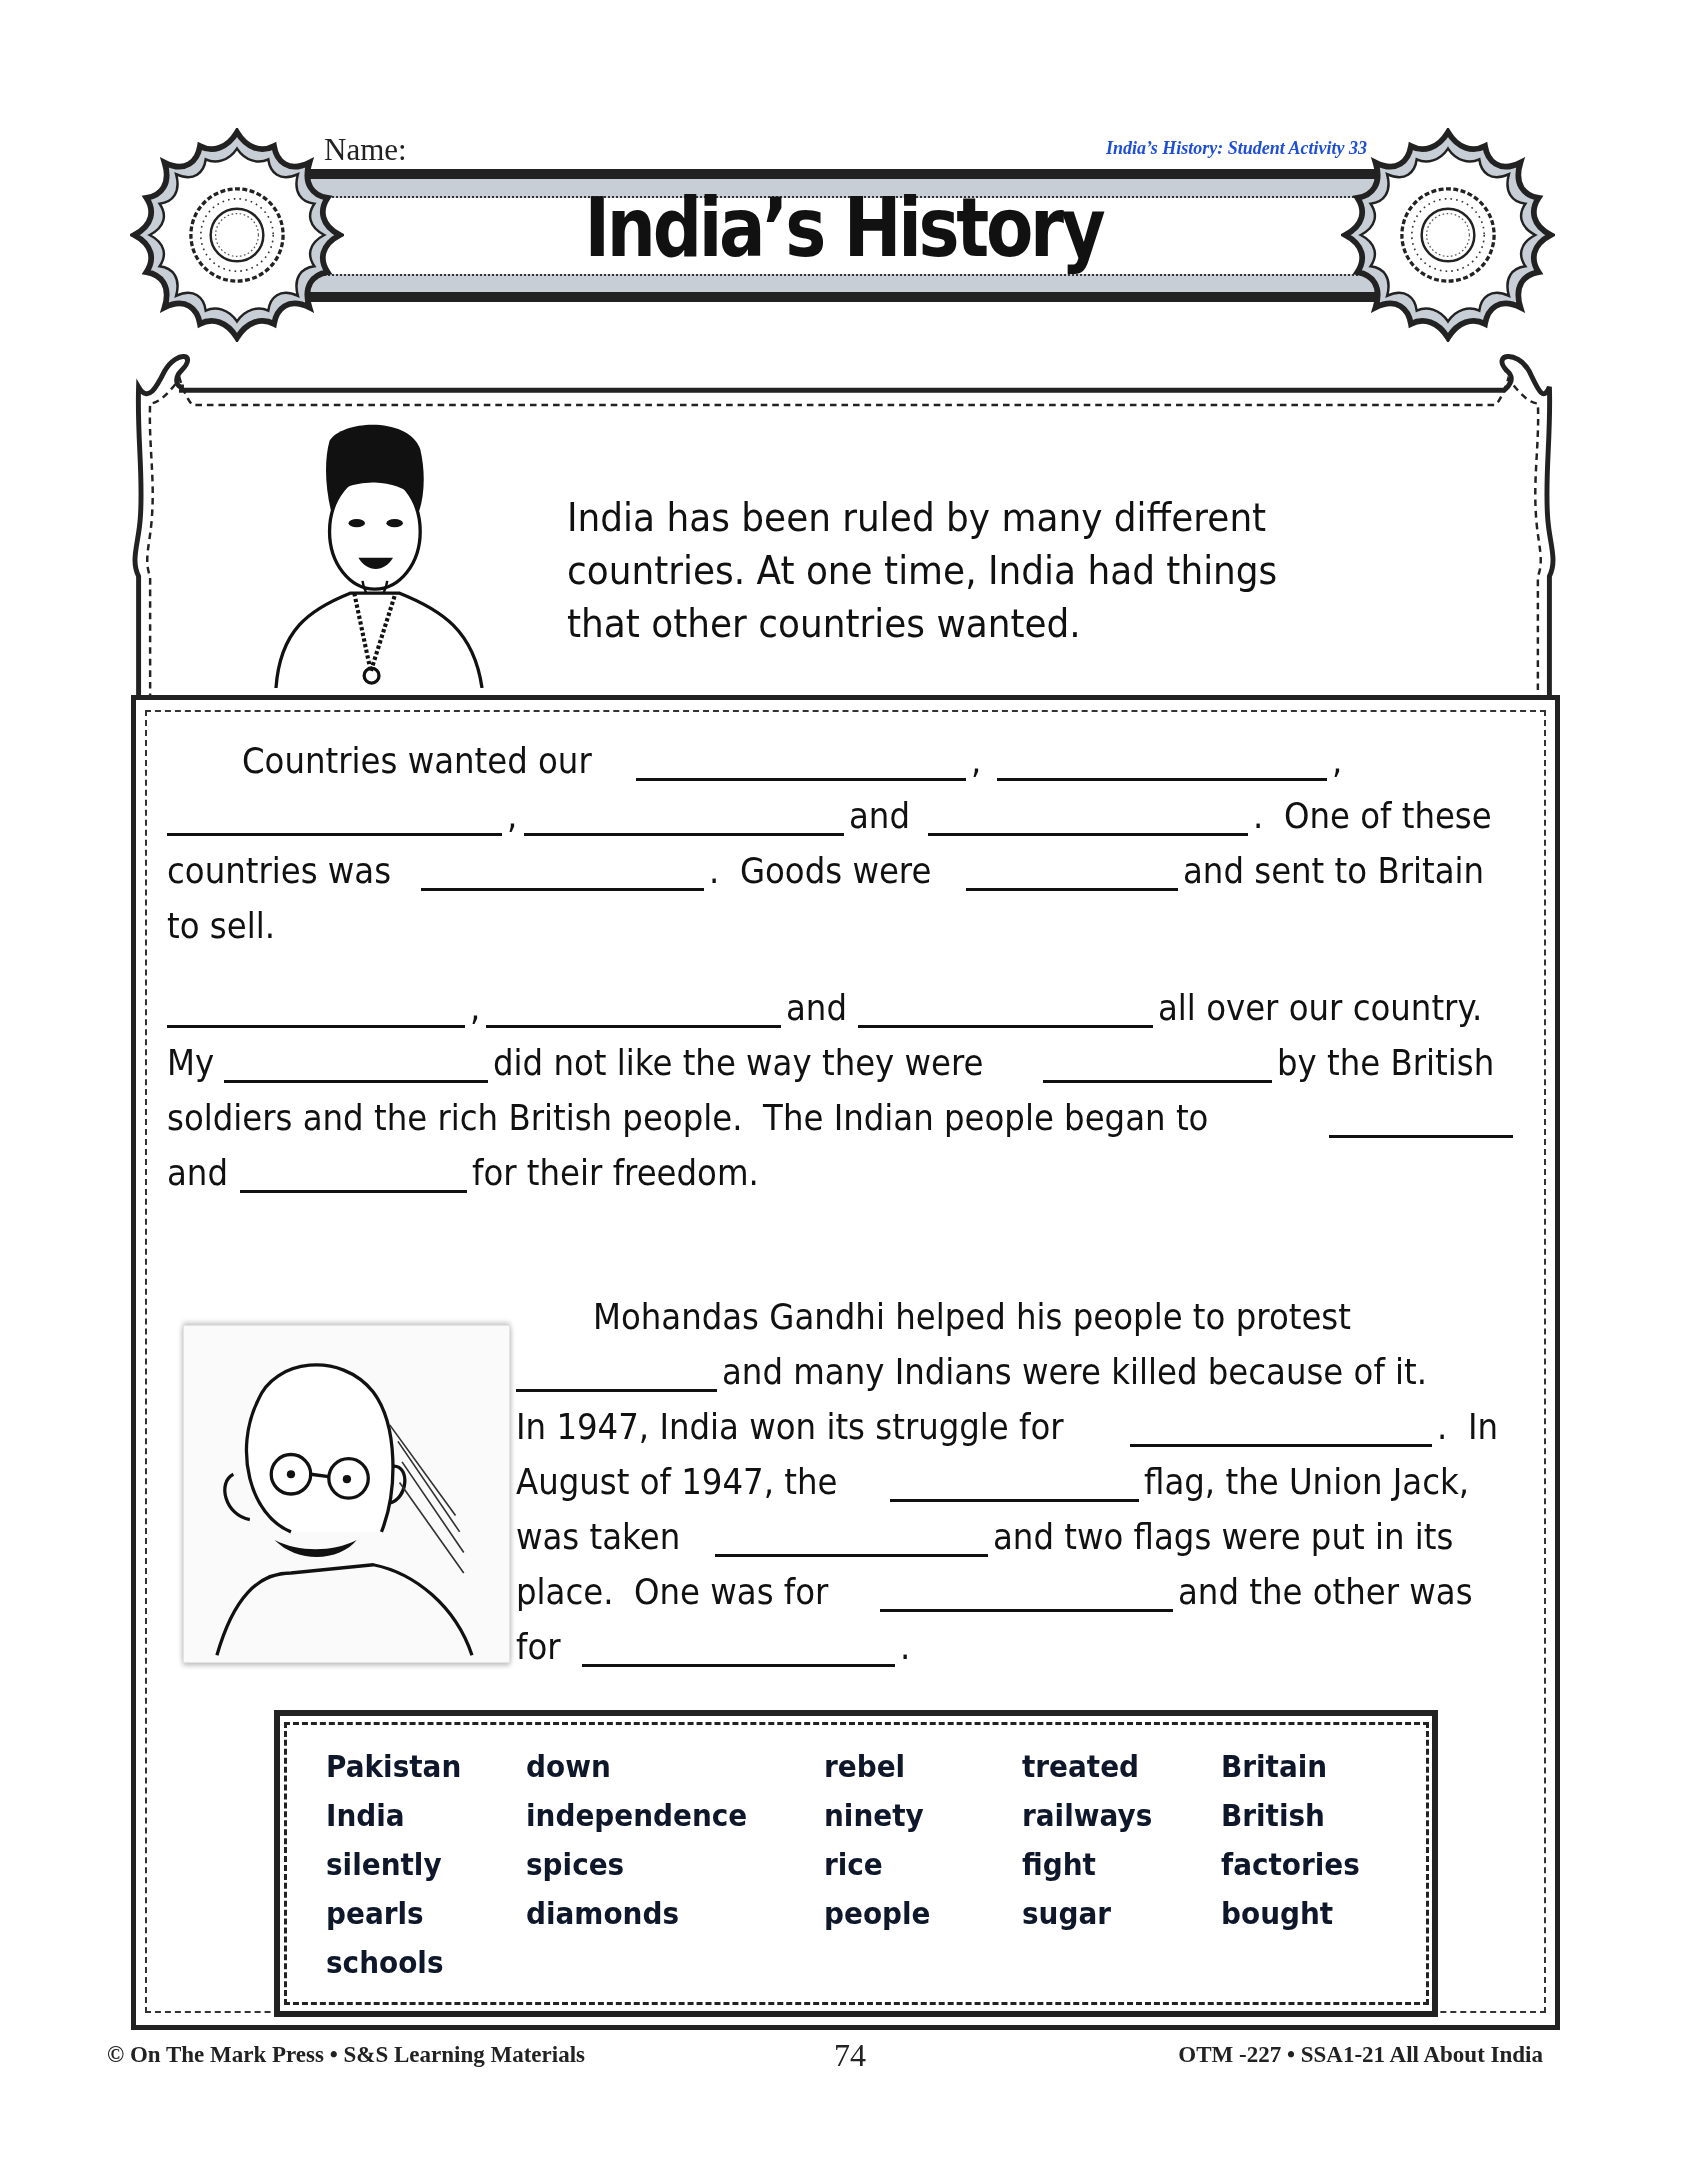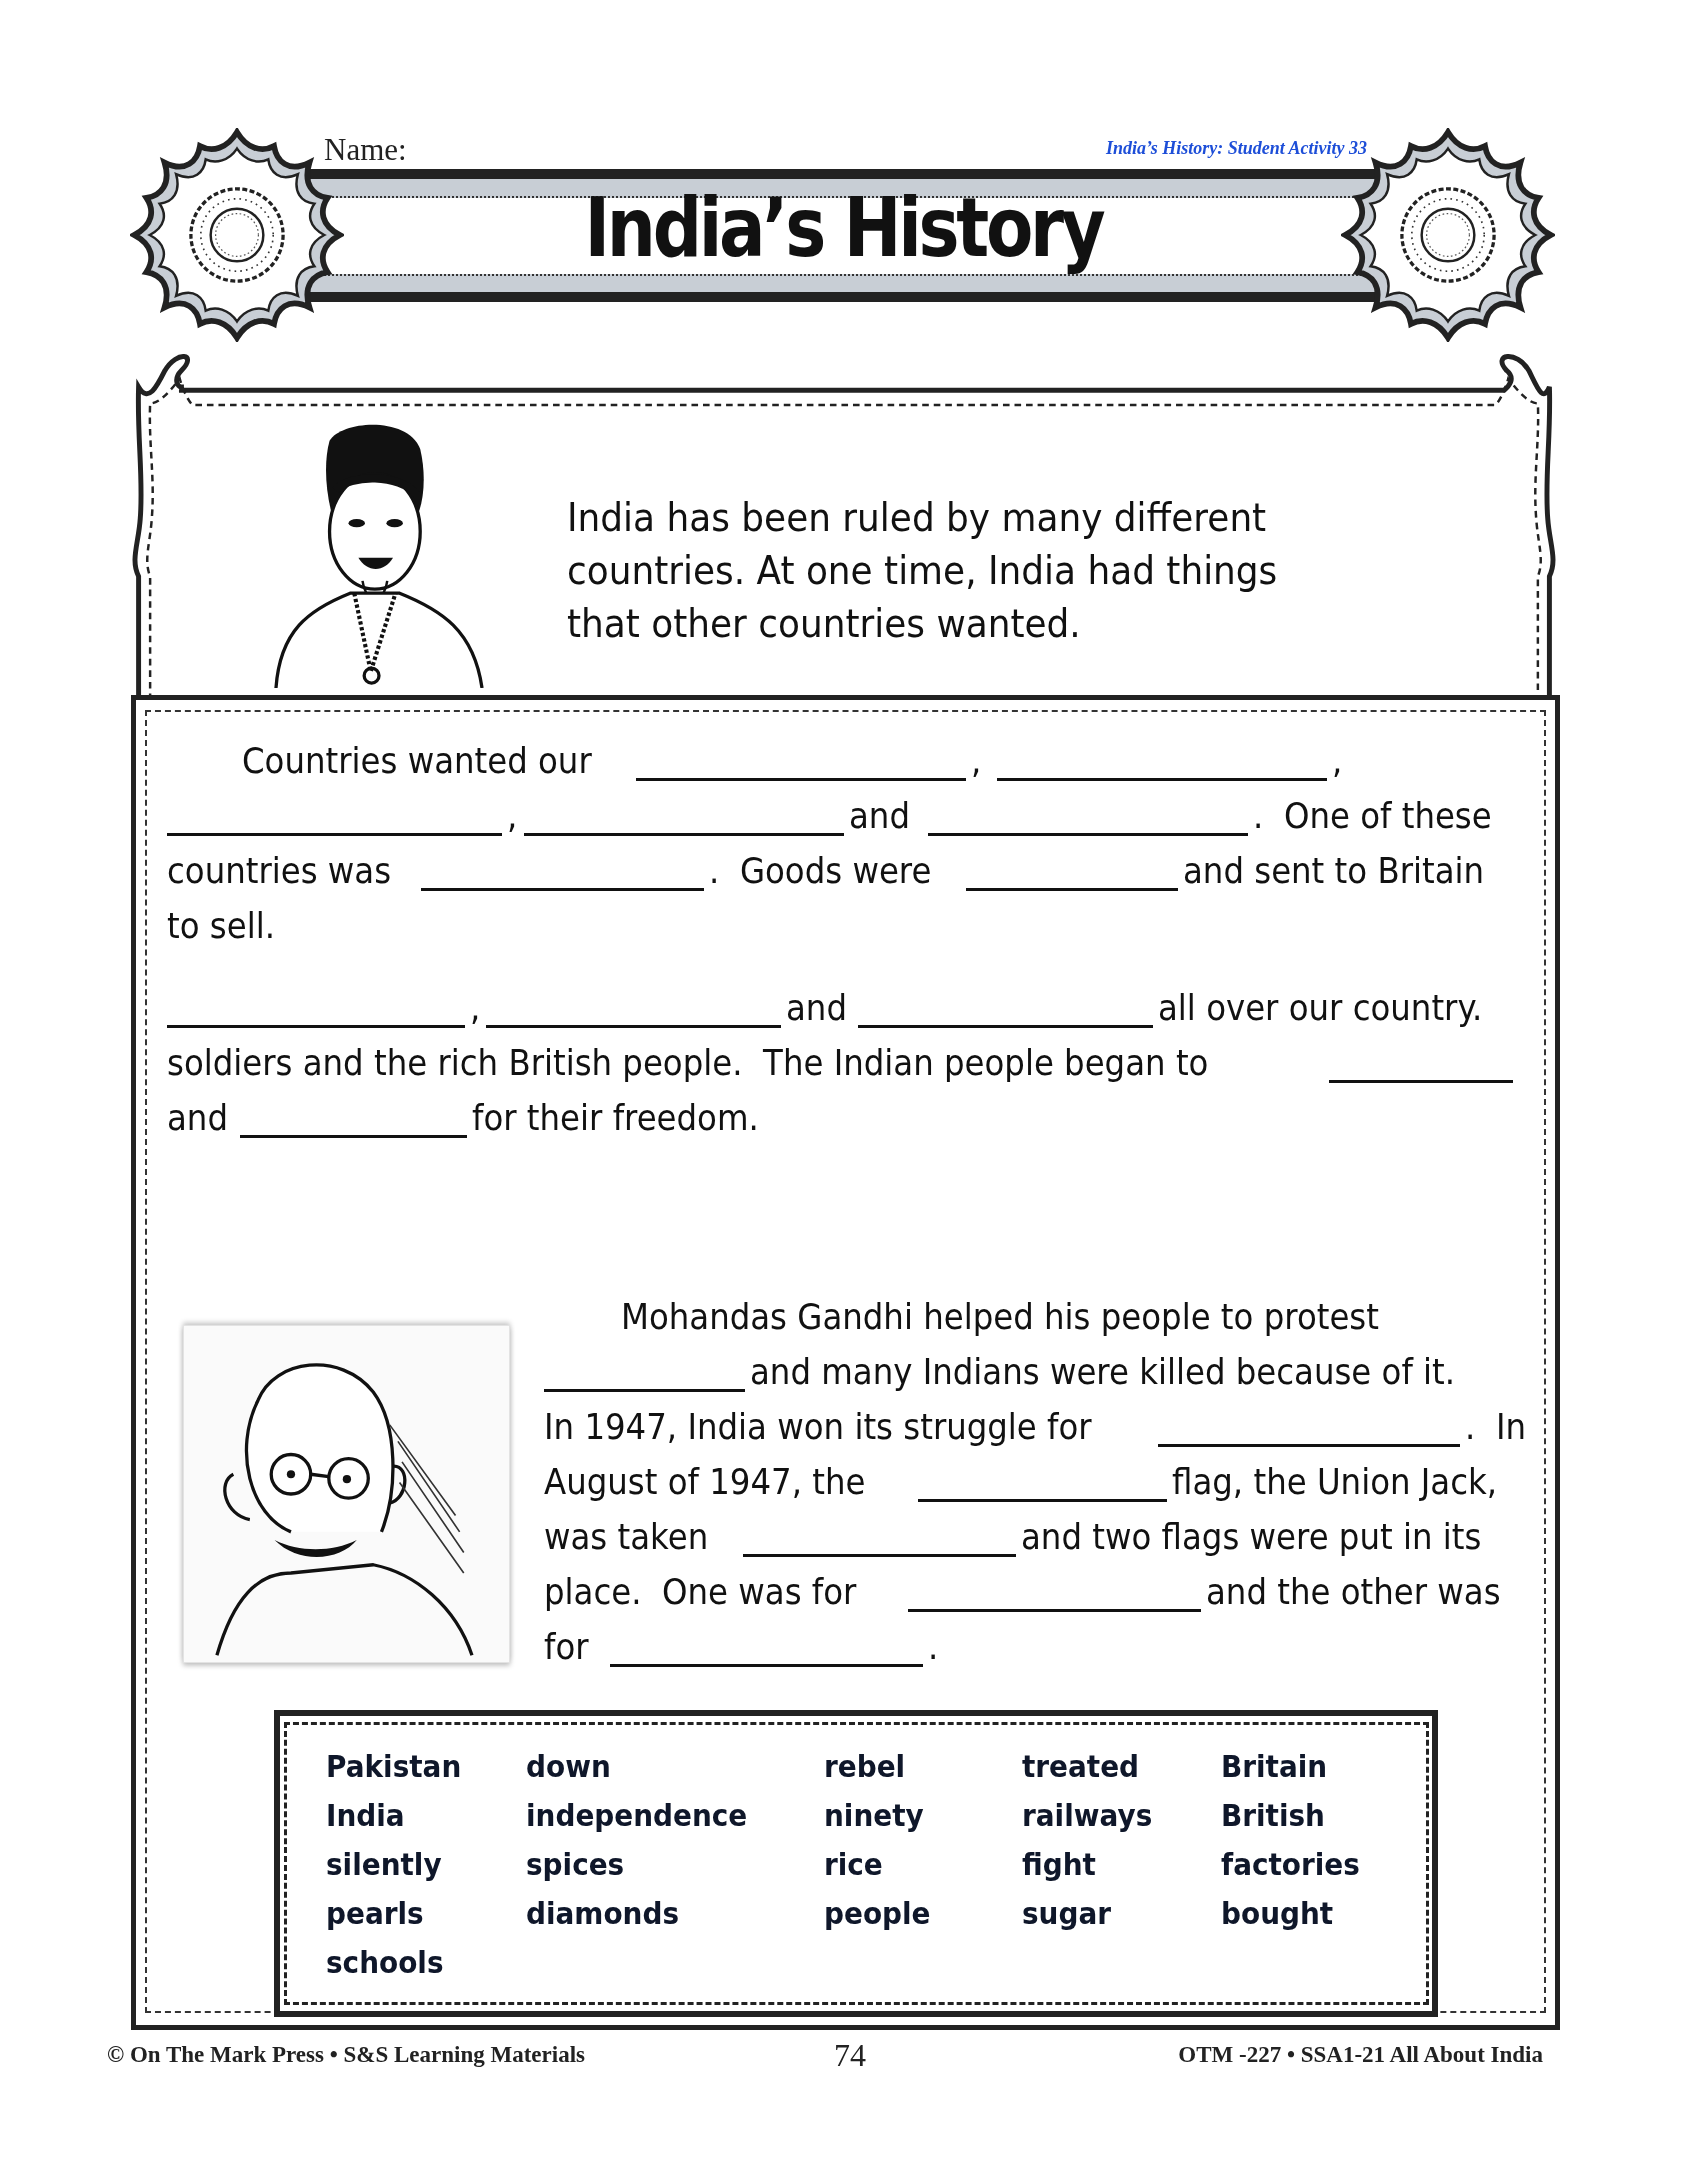--- a/index.html
+++ b/index.html
@@ -27,21 +27,21 @@
   .main-box { position:absolute; left:131px; top:695px; width:1429px; height:1335px; border:5.8px solid #222; box-sizing:border-box; border-top-width:5px; }
   .main-inner { position:absolute; left:145px; top:710px; width:1401px; height:1303px; border:2.5px dashed #333; box-sizing:border-box; }
 
   .passage { position:absolute; left:167px; width:1351px; font-family:"DejaVu Sans", sans-serif; font-size:36px; line-height:55px; color:#111; }
   .passage .line { white-space:nowrap; height:55px; display:flex; align-items:flex-end; }
   .passage .t { transform:scaleX(0.9); transform-origin:left bottom; display:inline-block; white-space:pre; }
   .blank { display:inline-block; border-bottom:3.3px solid #111; height:25px; margin:0 5px 6.6px 5px; vertical-align:baseline; }
 
   .p1 { top:733px; }
   .p2 { top:980px; }
-  .p3 { left:544px; top:1289px; width:989px; }
+  .p3 { left:516px; top:1289px; width:989px; }
 
   .gandhi-frame { position:absolute; left:183px; top:1325px; width:325px; height:336px; background:#fafafa; border:1.6px solid #e3e3e3; box-shadow:0 3.3px 5px #bdbdbd, 0 -3.3px 5px #c8c8c8; }
 
   
   .wordbank { position:absolute; left:274px; top:1710px; width:1164px; height:307px; border:6.6px solid #222; box-sizing:border-box; }
   .wordbank-inner { position:absolute; left:284px; top:1722px; width:1145px; height:283px; border:3.3px dashed #222; box-sizing:border-box; }
   .wb-col { position:absolute; top:1742px; font-family:"DejaVu Sans", sans-serif; font-weight:bold; font-size:31px; line-height:49px; color:#0f172a; }
   .wb-col div { transform:scaleX(0.9); transform-origin:left center; white-space:nowrap; }
 
   
@@ -141,20 +141,27 @@
 </div>
 
 <div class="passage p2">
   <div class="line">
     <span class="blank" style="width:317px;margin-left:0"></span>
       <span class="t">,</span>
     <span class="blank" style="width:313px"></span>
       <span class="t">and</span>
     <span class="blank" style="width:313px"></span>
       <span class="t">all over our country.</span>
+  </div>
+  <div class="line">
+    <span class="t">My</span>
+    <span class="blank" style="width:313px"></span>
+      <span class="t">did not like the way they were</span>
+    <span class="blank" style="width:272px"></span>
+      <span class="t">by the British</span>
   </div>
   <div class="line">
     <span class="t">soldiers and the rich British people.  The Indian people began to</span>
     <span class="blank" style="width:313px"></span>
   </div>
   <div class="line">
     <span class="t">and</span>
     <span class="blank" style="width:227px"></span>
     <span class="t">for their freedom.</span>
   </div>

